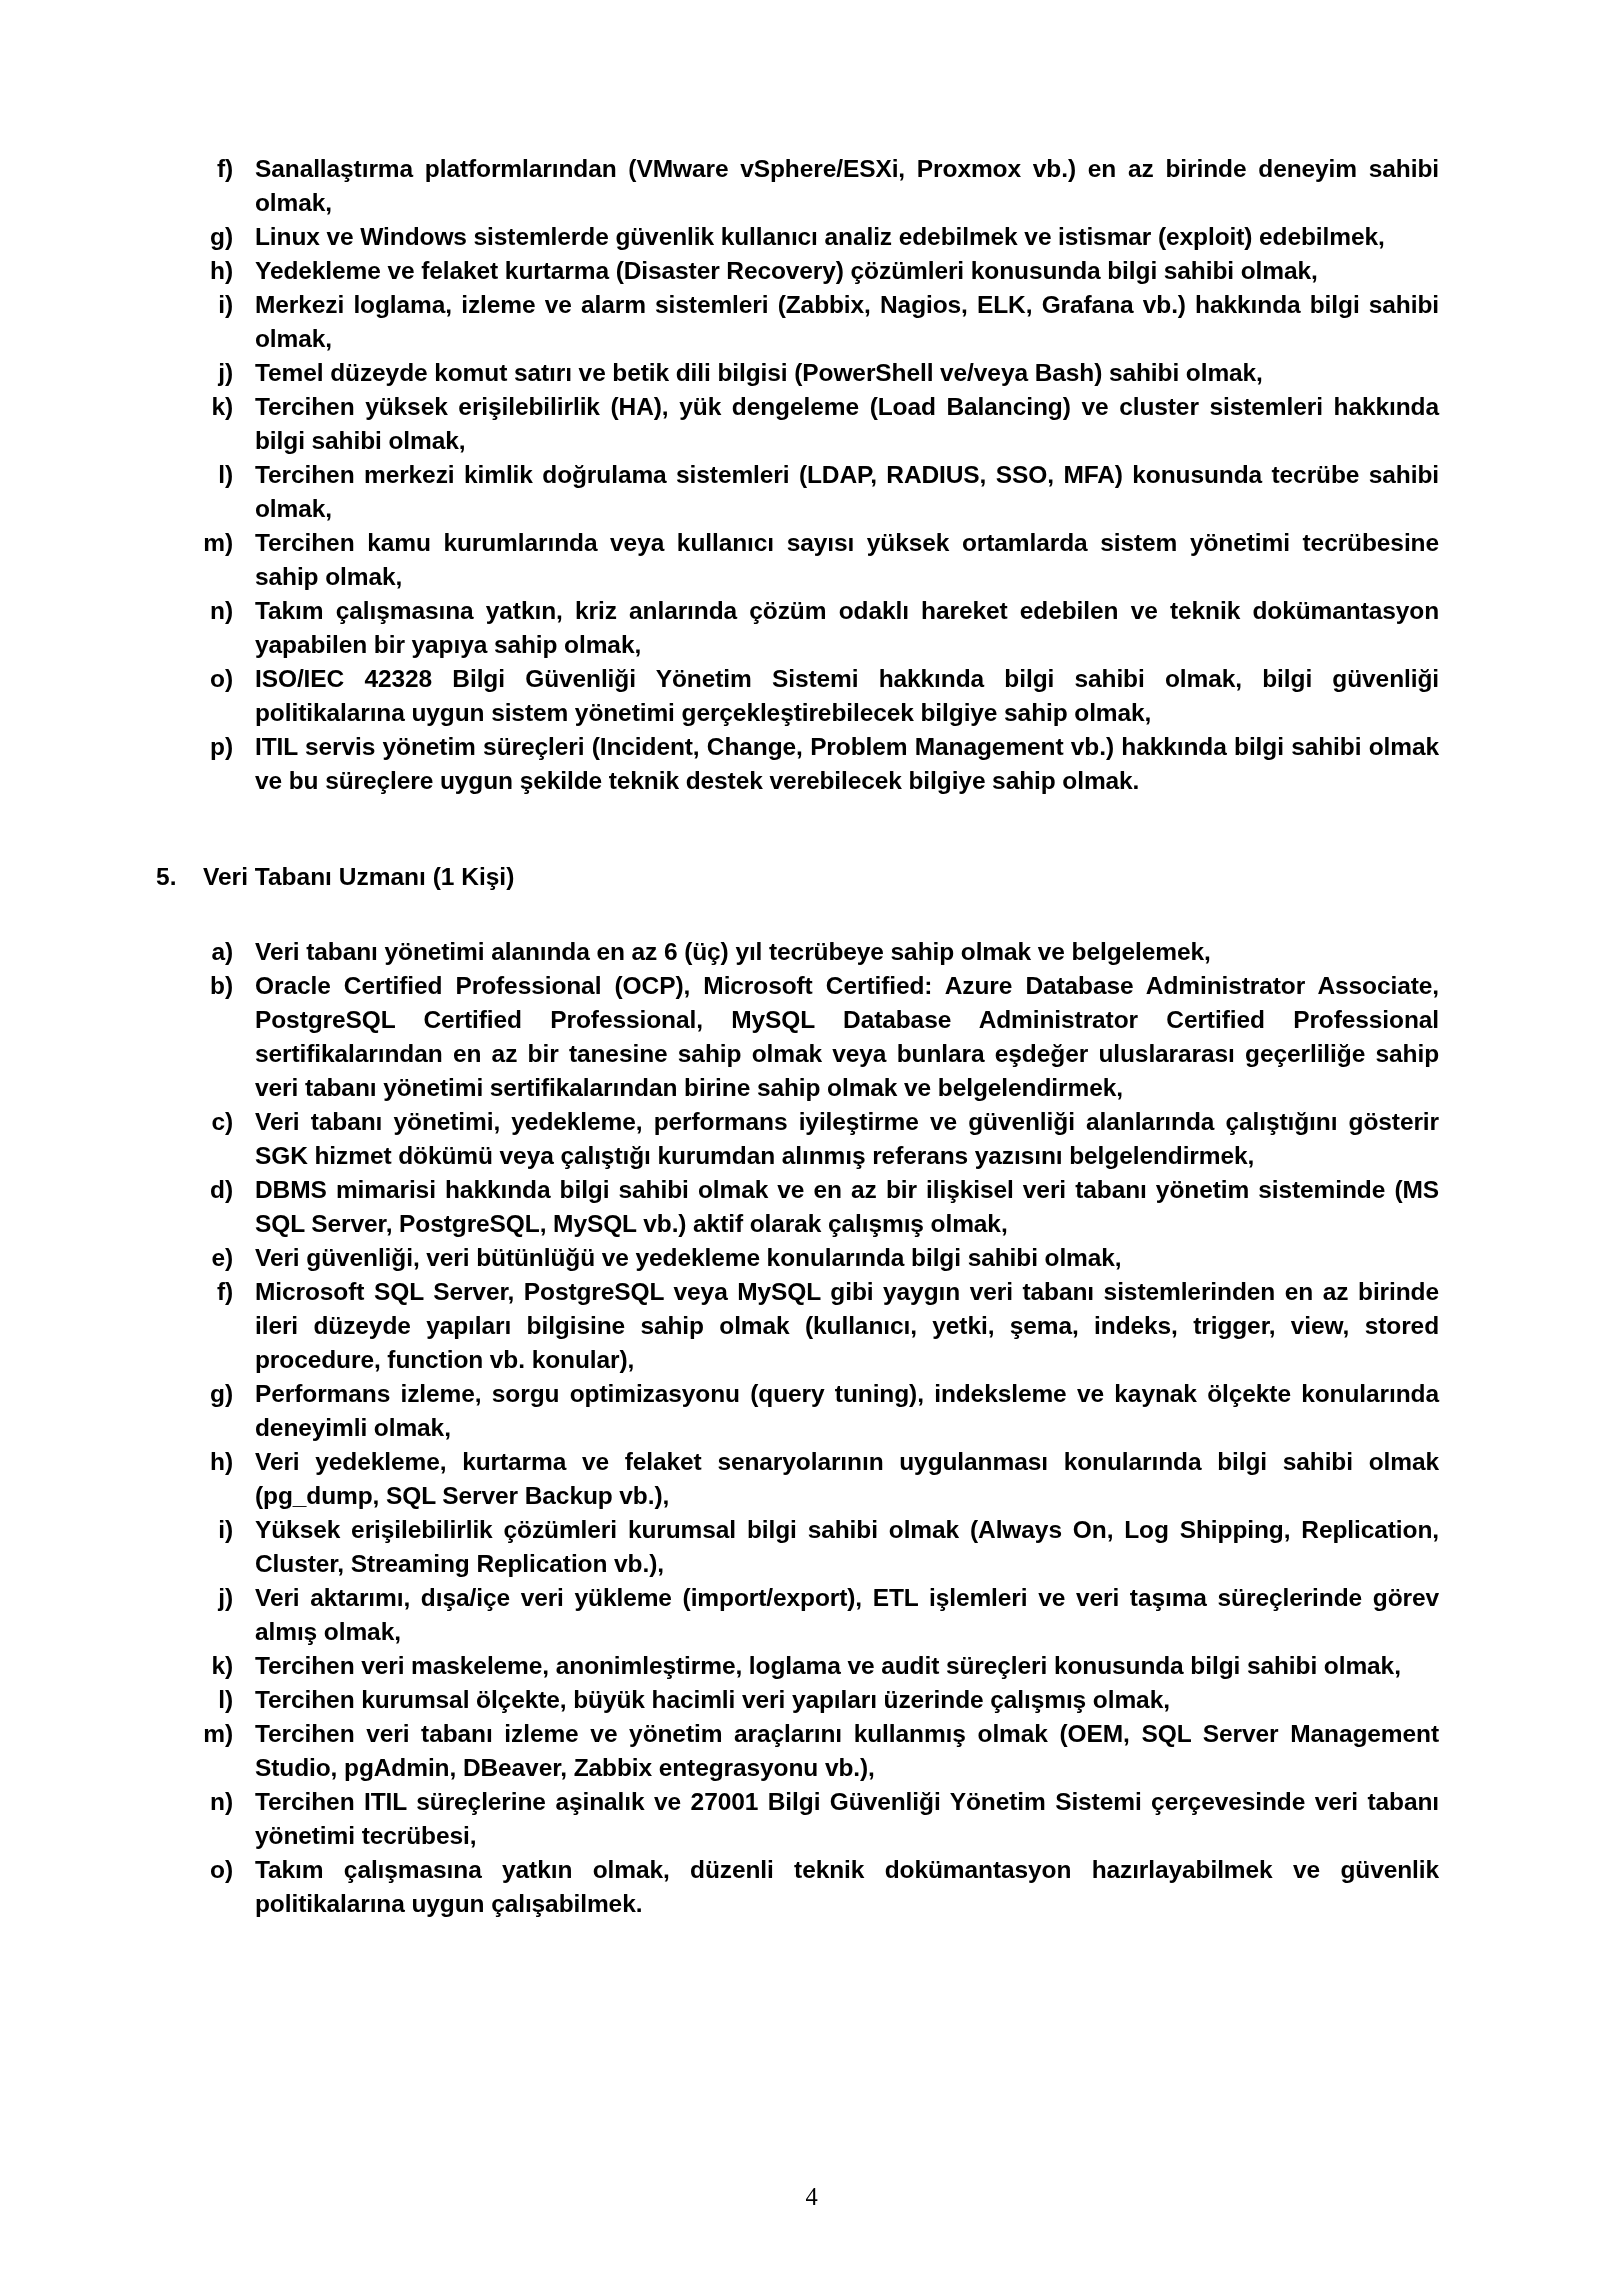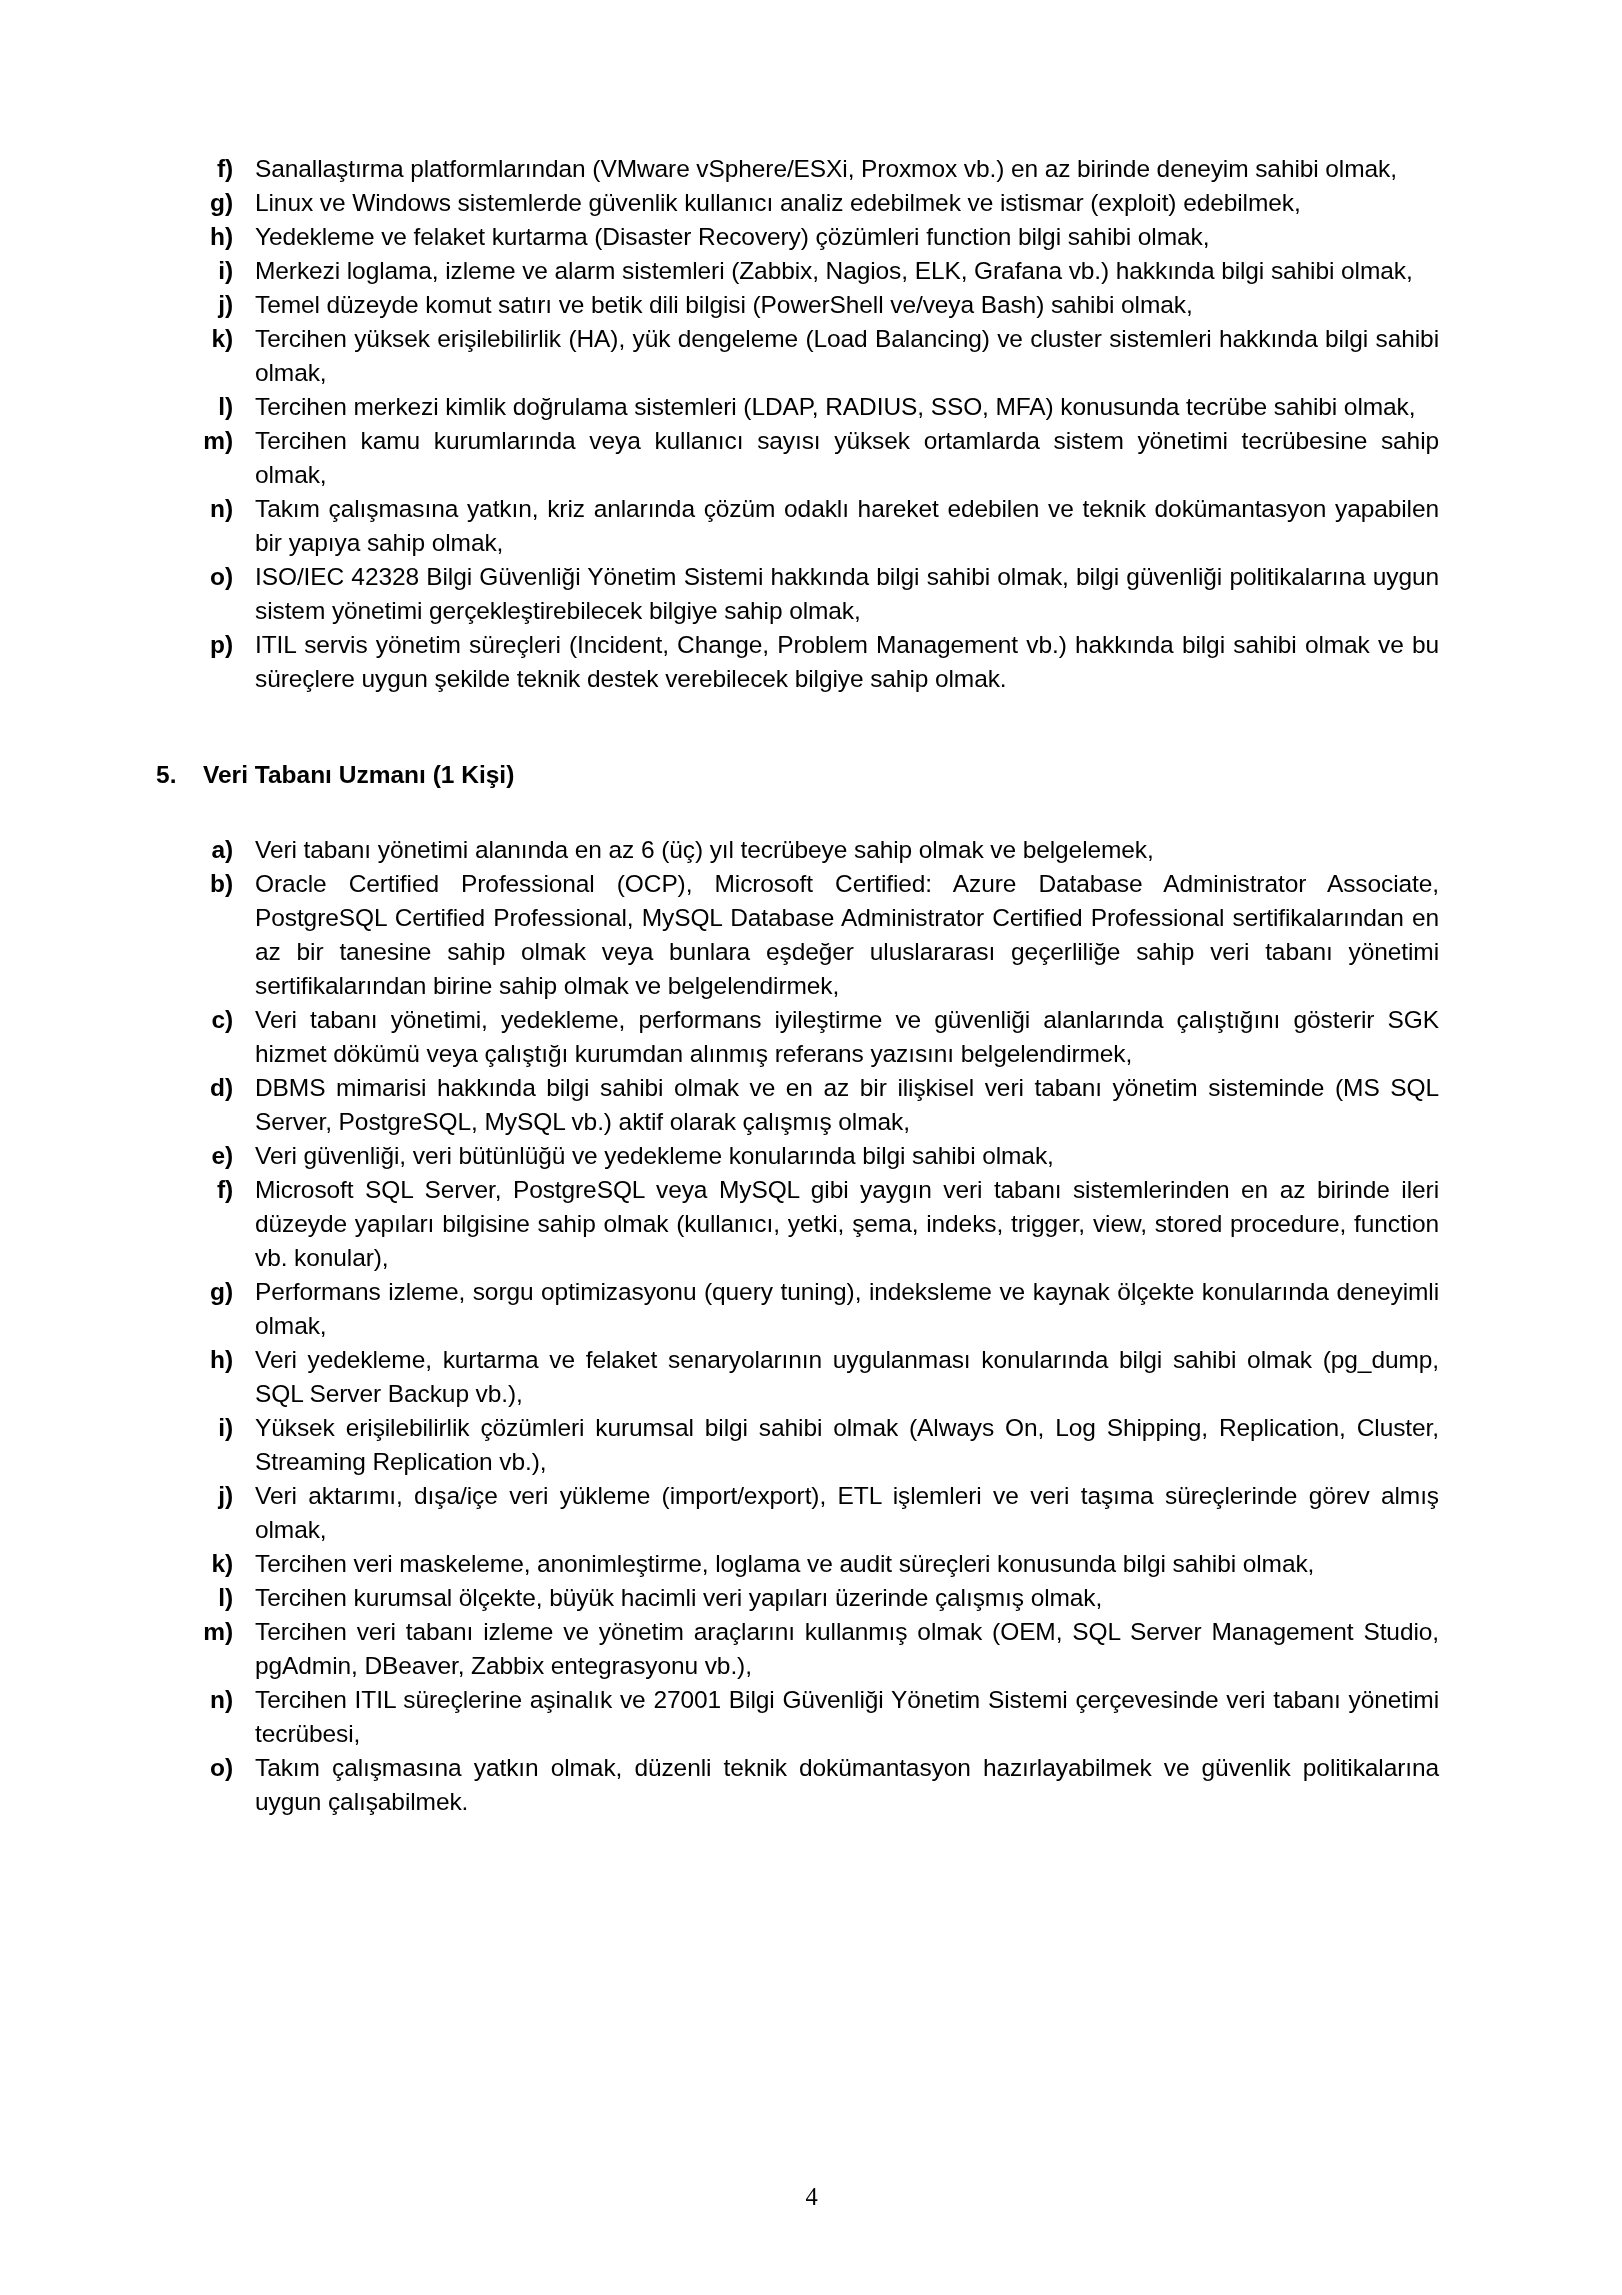--- a/index.html
+++ b/index.html
@@ -46,20 +46,21 @@
     left: 0;
     top: 0;
     width: 77px;
     text-align: right;
     font-weight: bold;
     font-size: 24.5px;
     line-height: 34px;
   }
   ol.alpha-list > li .body {
     display: block;
+    font-weight: bold;
   }
   
   .list-indent-1 { margin-left: 47px; width: 1283px; }
   .list-indent-2 { margin-left: 47px; width: 1283px; }
 
   
   .section-heading {
     position: relative;
     padding-left: 47px;
     font-size: 24.5px;
@@ -101,21 +102,21 @@
         <li>
           <span class="marker">f)</span>
           <span class="body">Sanallaştırma platformlarından (VMware vSphere/ESXi, Proxmox vb.) en az birinde deneyim sahibi olmak,</span>
         </li>
         <li>
           <span class="marker">g)</span>
           <span class="body">Linux ve Windows sistemlerde güvenlik kullanıcı analiz edebilmek ve istismar (exploit) edebilmek,</span>
         </li>
         <li>
           <span class="marker">h)</span>
-          <span class="body">Yedekleme ve felaket kurtarma (Disaster Recovery) çözümleri function bilgi sahibi olmak,</span>
+          <span class="body">Yedekleme ve felaket kurtarma (Disaster Recovery) çözümleri konusunda bilgi sahibi olmak,</span>
         </li>
         <li>
           <span class="marker">i)</span>
           <span class="body">Merkezi loglama, izleme ve alarm sistemleri (Zabbix, Nagios, ELK, Grafana vb.) hakkında bilgi sahibi olmak,</span>
         </li>
         <li>
           <span class="marker">j)</span>
           <span class="body">Temel düzeyde komut satırı ve betik dili bilgisi (PowerShell ve/veya Bash) sahibi olmak,</span>
         </li>
         <li>

